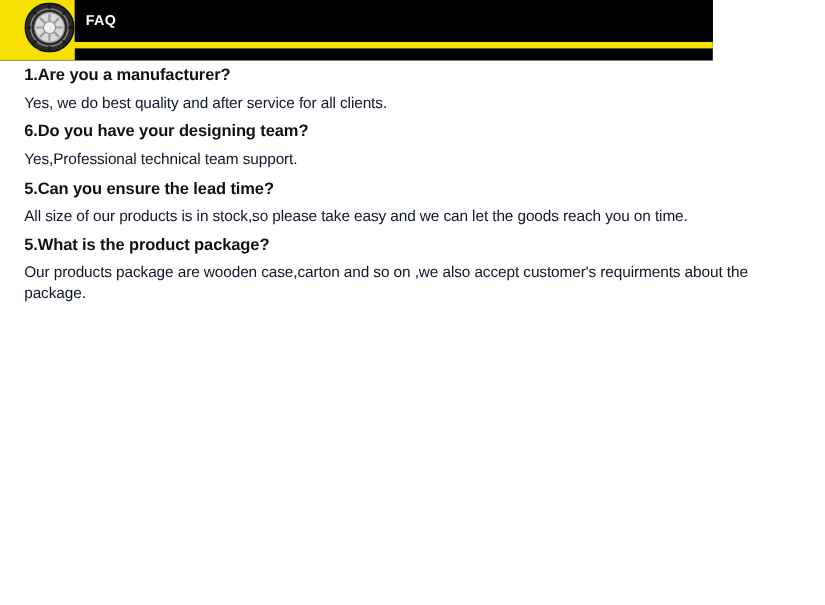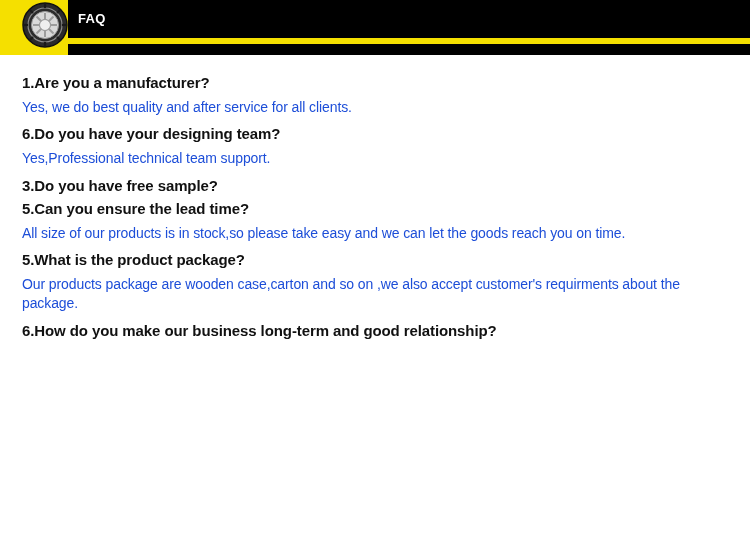--- a/index.html
+++ b/index.html
@@ -12,21 +12,21 @@
     height: 550px;
     font-family: "Liberation Sans", sans-serif;
     color: #1a1a1a;
     overflow: hidden;
     position: relative;
   }
 
   
   .header {
     position: relative;
-    width: 750px;
+    width: 648px;
     height: 55px;
     background: #000000;
     overflow: hidden;
   }
   .header-yellow {
     position: absolute;
     left: 0;
     top: 0;
     width: 68px;
     height: 55px;
@@ -64,34 +64,34 @@
     line-height: 38px;
     color: #ffffff;
     font-size: 13px;
     font-weight: bold;
     letter-spacing: 0.3px;
     z-index: 6;
   }
 
   
   .content {
-    padding: 20px 20px 0 22px;
+    padding: 6px 20px 0 22px;
   }
   .q {
     font-size: 15px;
     font-weight: bold;
     color: #111111;
     line-height: 1.0;
     margin: 0 0 8px 0;
     letter-spacing: -0.1px;
   }
   .a {
     font-size: 14px;
     font-weight: normal;
-    color: #1d4ed8;
+    color: #0f172a;
     line-height: 1.38;
     margin: 0 0 9px 0;
     letter-spacing: -0.1px;
   }
   .blk {
     margin-bottom: 7px;
   }
   .blk:last-child { margin-bottom: 0; }
 </style>
 </head>
@@ -140,30 +140,28 @@
     <div class="q">1.Are you a manufacturer?</div>
     <div class="a">Yes, we do best quality and after service for all clients.</div>
   </div>
 
   <div class="blk">
     <div class="q">6.Do you have your designing team?</div>
     <div class="a">Yes,Professional technical team support.</div>
   </div>
 
   <div class="blk">
-    <div class="q">3.Do you have free sample?</div>
   </div>
 
   <div class="blk">
     <div class="q">5.Can you ensure the lead time?</div>
     <div class="a">All size of our products is in stock,so please take easy and we can let the goods reach you on time.</div>
   </div>
 
   <div class="blk">
     <div class="q">5.What is the product package?</div>
     <div class="a">Our products package are wooden case,carton and so on ,we also accept customer's requirments about the package.</div>
   </div>
 
   <div class="blk">
-    <div class="q">6.How do you make our business long-term and good relationship?</div>
   </div>
 
 </div>
 
 </body></html>

